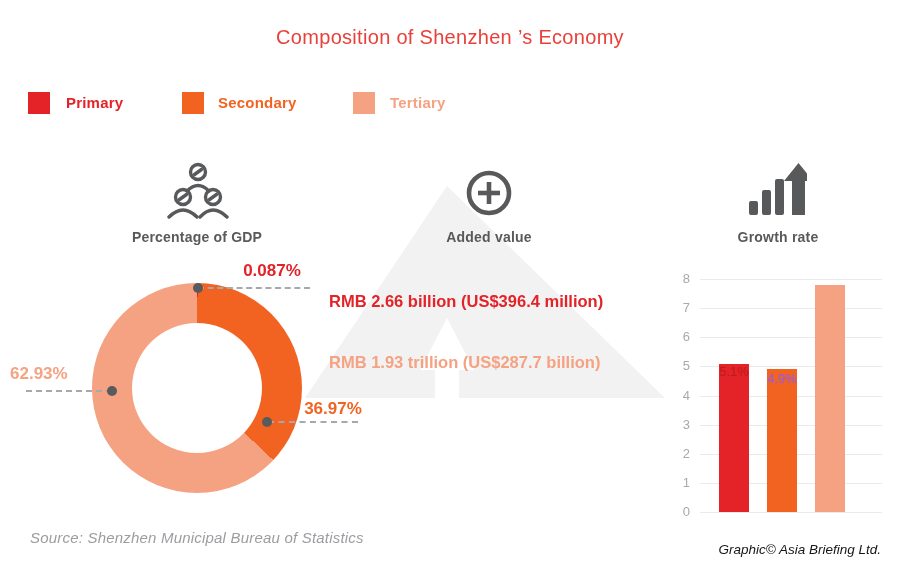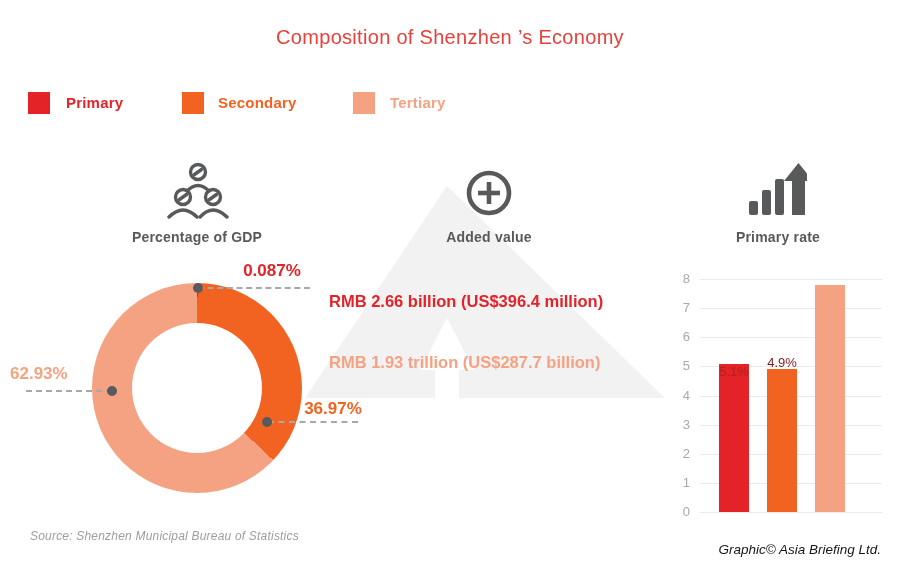--- a/index.html
+++ b/index.html
@@ -25,21 +25,21 @@
   .dash{border-top:2px dashed #a6a8ab;height:0;}
   .dot{width:10px;height:10px;border-radius:50%;background:#595a5c;}
   
   .added-line{left:329px;width:320px;font-size:16.5px;font-weight:bold;line-height:20px;}
   
   .gridline{left:700px;width:182px;height:1px;background:#e9eaeb;}
   .ytick{left:664px;width:26px;text-align:right;font-size:13px;color:#a7a9ac;}
   .bar{width:30px;bottom:73px;}
   .bar-label{width:56px;text-align:center;font-size:13px;font-weight:normal;margin-top:28px;}
   
-  .source{left:30px;top:529px;font-size:12px;font-style:italic;color:#9b9da0;letter-spacing:.2px;}
+  .source{left:30px;top:529px;font-size:15px;font-style:italic;color:#9b9da0;letter-spacing:.2px;}
   .credit{left:580px;top:542px;width:301px;text-align:right;font-size:13.5px;font-style:italic;color:#161616;}
 </style>
 </head>
 <body>
 
 <div class="canvas">
 
   <svg class="abs" style="left:0;top:0;" width="900" height="585" viewBox="0 0 900 585">
     <path d="M447,186 L665,398 L305,398 Z
              M447,318 L474,370 L459,370 L459,398 L435,398 L435,370 L420,370 Z" fill="#f2f2f3" fill-rule="evenodd"></path>
@@ -93,21 +93,21 @@
   <div class="abs added-line" style="top:291px;color:#e32327;">RMB 2.66 billion (US$396.4 million)</div>
   <div class="abs added-line" style="top:352px;color:#f5a282;">RMB 1.93 trillion (US$287.7 billion)</div>
 
   <svg class="abs" style="left:749px;top:163px;" width="58" height="52" viewBox="0 0 58 52" fill="#58595b">
     <rect x="0" y="38" width="9" height="14" rx="2"></rect>
     <rect x="13" y="27" width="9" height="25" rx="2"></rect>
     <rect x="26" y="16" width="9" height="36" rx="2"></rect>
     <rect x="43" y="16" width="13" height="36"></rect>
     <polygon points="49.5,0 35,18 64,18"></polygon>
   </svg>
-  <div class="abs section-title" style="left:678px;">Primary rate</div>
+  <div class="abs section-title" style="left:678px;">Growth rate</div>
 
   <div class="abs gridline" style="top:279px;"></div>
   <div class="abs ytick" style="top:271px;">8</div>
   <div class="abs gridline" style="top:308px;"></div>
   <div class="abs ytick" style="top:300px;">7</div>
   <div class="abs gridline" style="top:337px;"></div>
   <div class="abs ytick" style="top:329px;">6</div>
   <div class="abs gridline" style="top:366px;"></div>
   <div class="abs ytick" style="top:358px;">5</div>
   <div class="abs gridline" style="top:396px;"></div>
@@ -119,19 +119,19 @@
   <div class="abs gridline" style="top:483px;"></div>
   <div class="abs ytick" style="top:475px;">1</div>
   <div class="abs gridline" style="top:512px;"></div>
   <div class="abs ytick" style="top:504px;">0</div>
 
   <div class="abs bar" style="left: 719px; background: rgb(227, 35, 39); height: 148.5px;"></div>
   <div class="abs bar" style="left: 767px; background: rgb(242, 99, 34); height: 142.7px;"></div>
   <div class="abs bar" style="left: 815px; background: rgb(245, 162, 130); height: 227.2px;"></div>
 
   <div class="abs bar-label" style="left:706px;top:336px;color:#b91c1c;">5.1%</div>
-  <div class="abs bar-label" style="left:754px;top:327px;color:#7f1d1d;">4.9%</div>
+  <div class="abs bar-label" style="left:754px;top:343px;color:#8b5cf6;">4.9%</div>
   <div class="abs bar-label" style="left:802px;top:261px;color:#f5a282;">7.8%</div>
 
   <div class="abs source">Source: Shenzhen Municipal Bureau of Statistics</div>
   <div class="abs credit">Graphic© Asia Briefing Ltd.</div>
 
 </div>
 
 </body></html>

